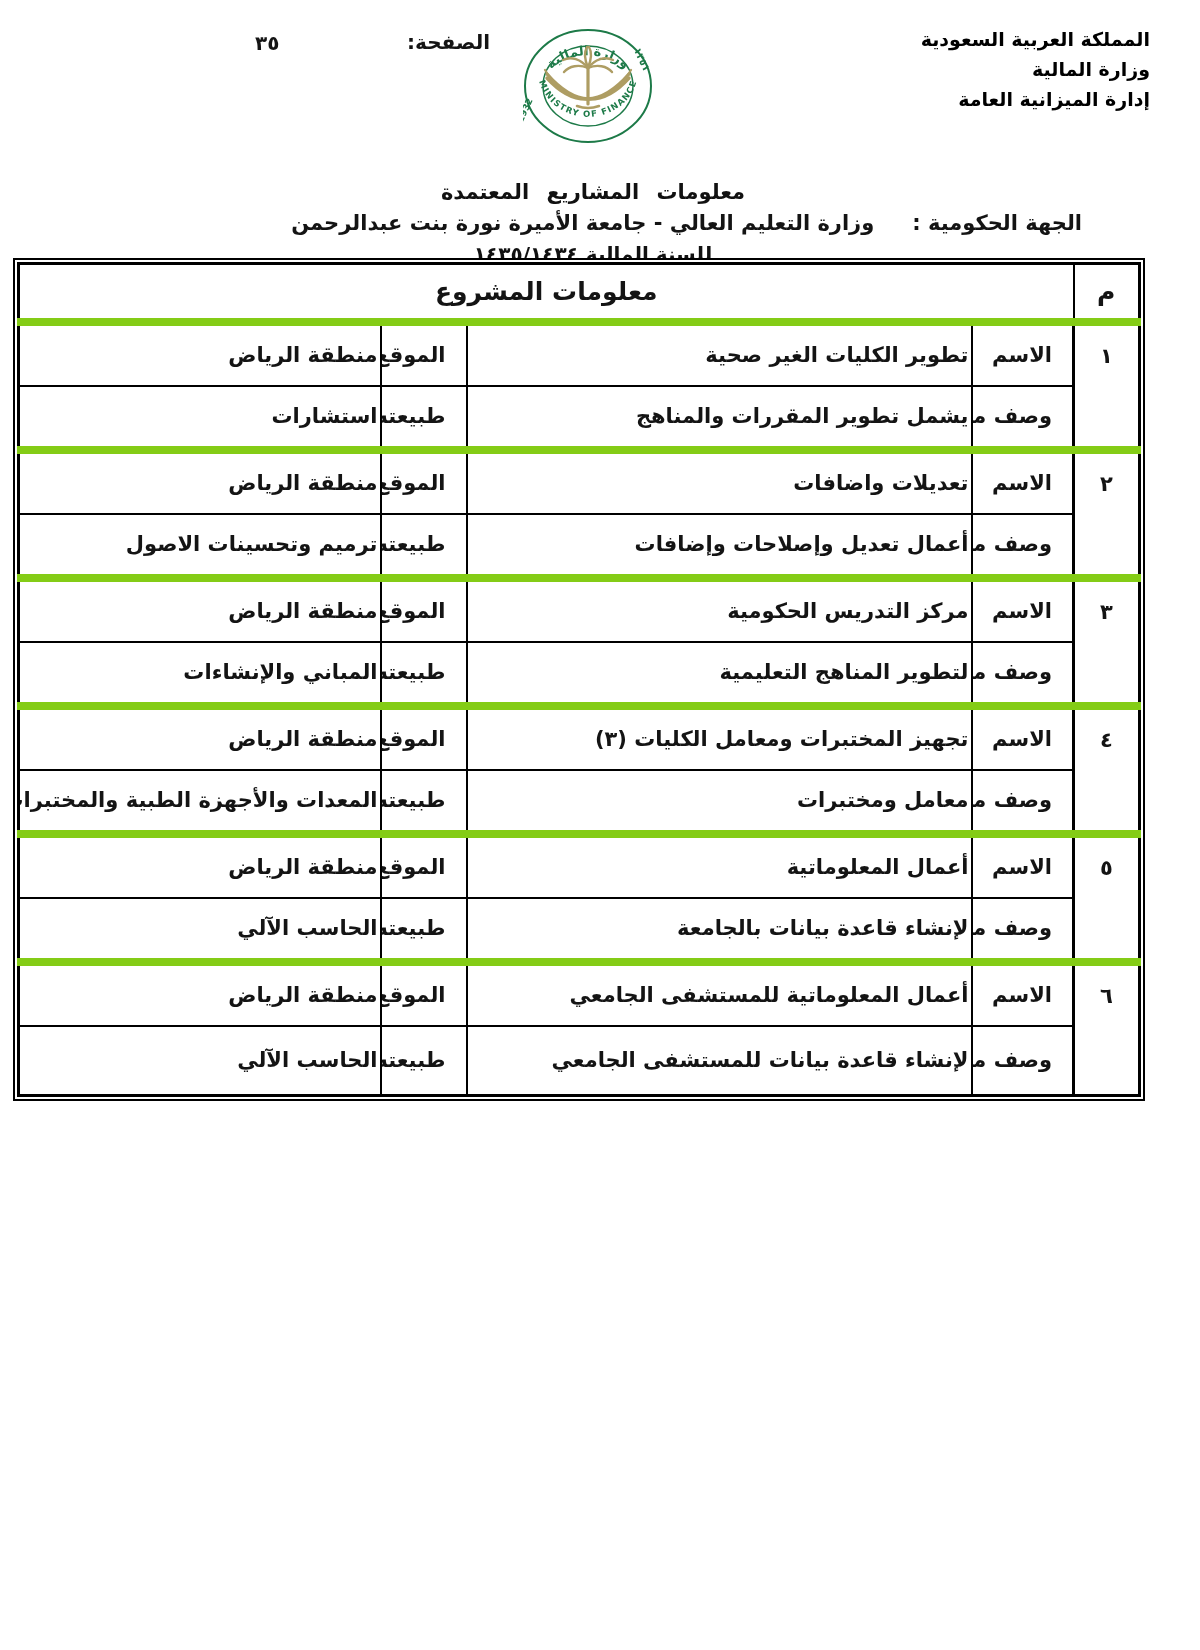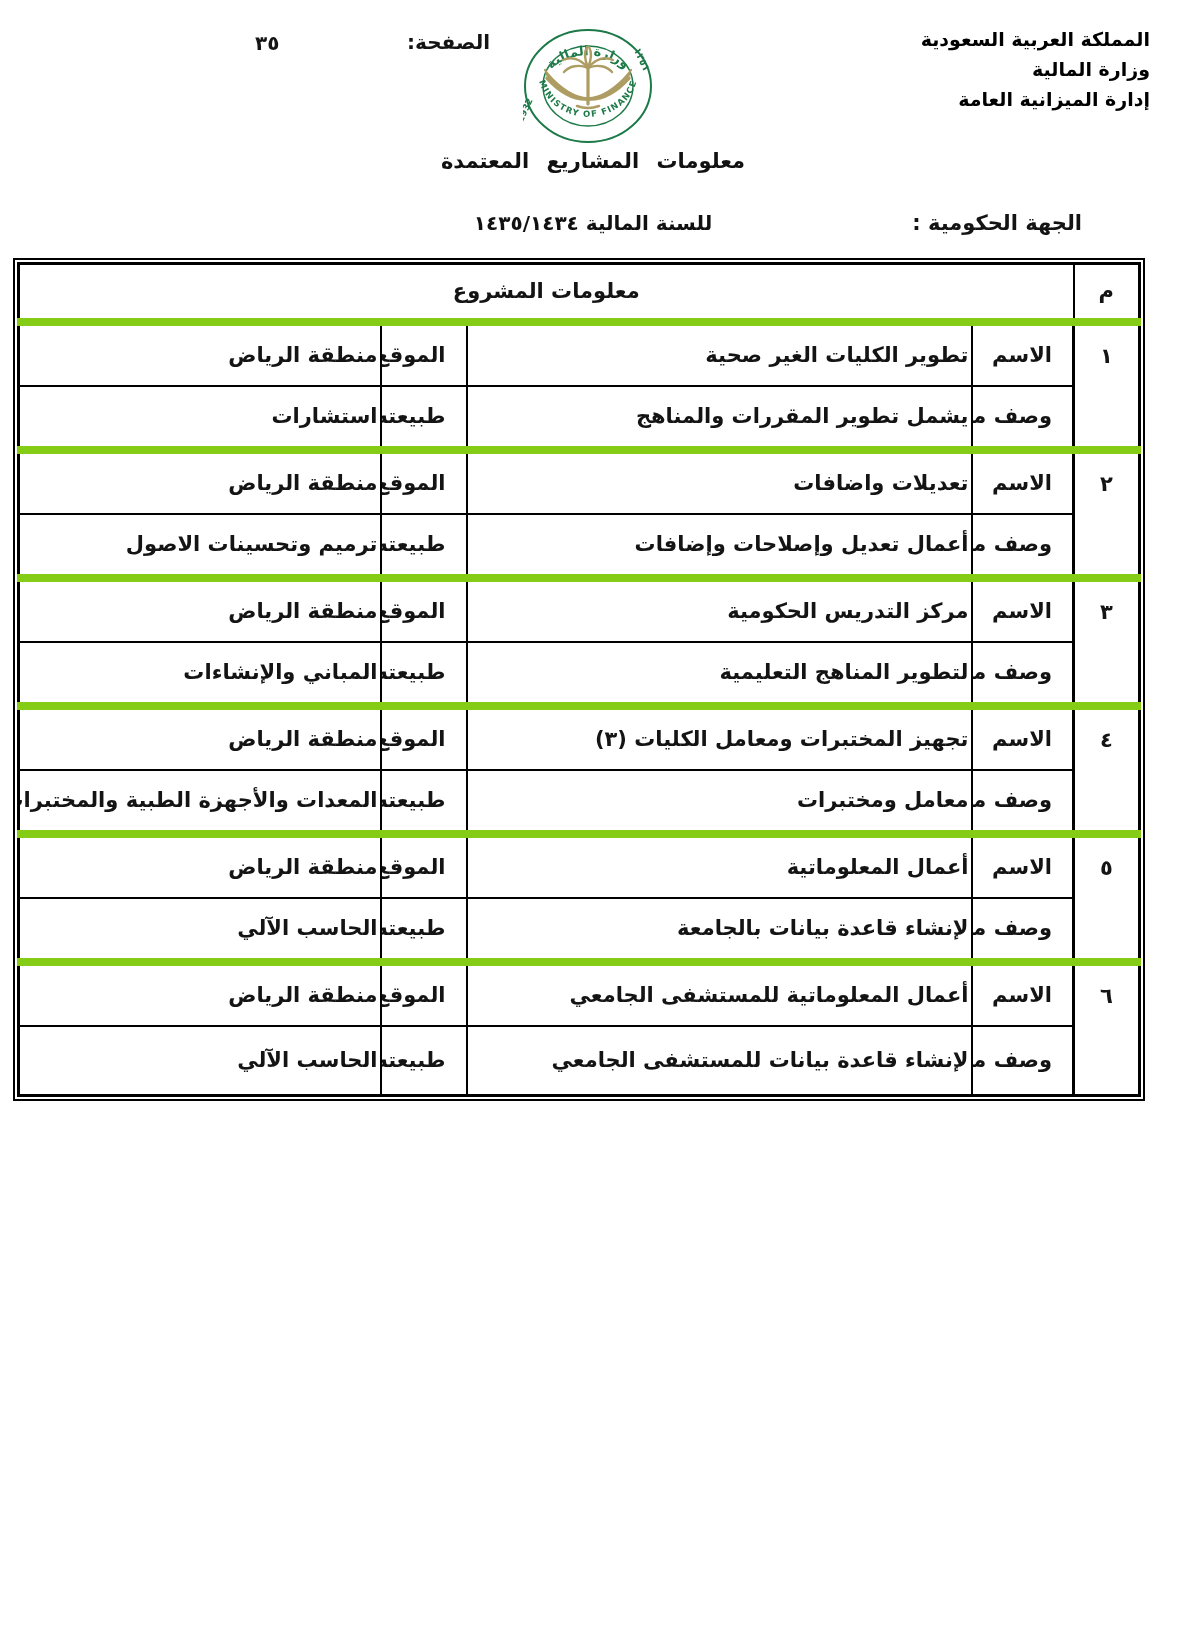--- a/index.html
+++ b/index.html
@@ -19,21 +19,21 @@
     line-height: 30px; color: #000000;
   }
   .logo-wrap { position: absolute; top: 28px; left: 523px; width: 130px; height: 116px; }
   .page-label { position: absolute; top: 30px; left: 407px; font-size: 20px; font-weight: bold; }
   .page-number { position: absolute; top: 31px; left: 255px; font-size: 20px; font-weight: bold; }
 
   .title-block {
     position: absolute; top: 146px; left: 418px; width: 350px;
     text-align: center; font-weight: bold; color: #111;
   }
-  .title-line1 { font-size: 21px; word-spacing: 10px; line-height: 30px; }
+  .title-line1 { font-size: 21px; word-spacing: 10px; line-height: 30px; margin-top: 31px; }
   .title-line2 { font-size: 20px; line-height: 30px; margin-top: 32px; }
 
   .entity-line {
     position: absolute; top: 211px; right: 118px;
     display: flex; flex-direction: row; gap: 38px;
     font-size: 21px; font-weight: bold; white-space: nowrap;
   }
 
   
   .table-wrap {
@@ -43,21 +43,21 @@
   table.projects {
     width: 100%; border-collapse: collapse; table-layout: fixed;
     border: 3px solid #000;
   }
   td {
     border: 2px solid #000;
     font-size: 21px; font-weight: bold;
     vertical-align: middle;
     overflow: hidden; white-space: nowrap;
   }
-  tr.hdr td { height: 58px; text-align: center; font-size: 21px; }
+  tr.hdr td { height: 58px; text-align: center; font-size: 25px; }
   tr.hdr td { border-bottom: 4px solid #000; }
   tr.r { height: 64px; }
   tr.r-last { height: 70px; }
   tr.gstart td { border-top: 8px solid #84cc16; }
   td.cell-no {
     text-align: center; vertical-align: top; padding-top: 18px;
     border-left: 3px solid #000;
   }
   td.lbl { text-align: center; padding: 0 20px; }
   td.val { text-align: right; padding: 0 2px 0 8px; }
@@ -111,20 +111,21 @@
 <div class="page-label">الصفحة:</div>
 <div class="page-number">٣٥</div>
 
 <div class="title-block">
   <div class="title-line1">معلومات المشاريع المعتمدة</div>
   <div class="title-line2">للسنة المالية ١٤٣٥/١٤٣٤</div>
 </div>
 
 <div class="entity-line">
   <span>الجهة الحكومية :</span>
+  <span>وزارة التعليم العالي - جامعة الأميرة نورة بنت عبدالرحمن</span>
 </div>
 
 <div class="table-wrap">
   <table class="projects">
     <colgroup>
       <col style="width:66px">
         <col style="width:102px">
         <col style="width:505px">
         <col style="width:86px">
         <col>

